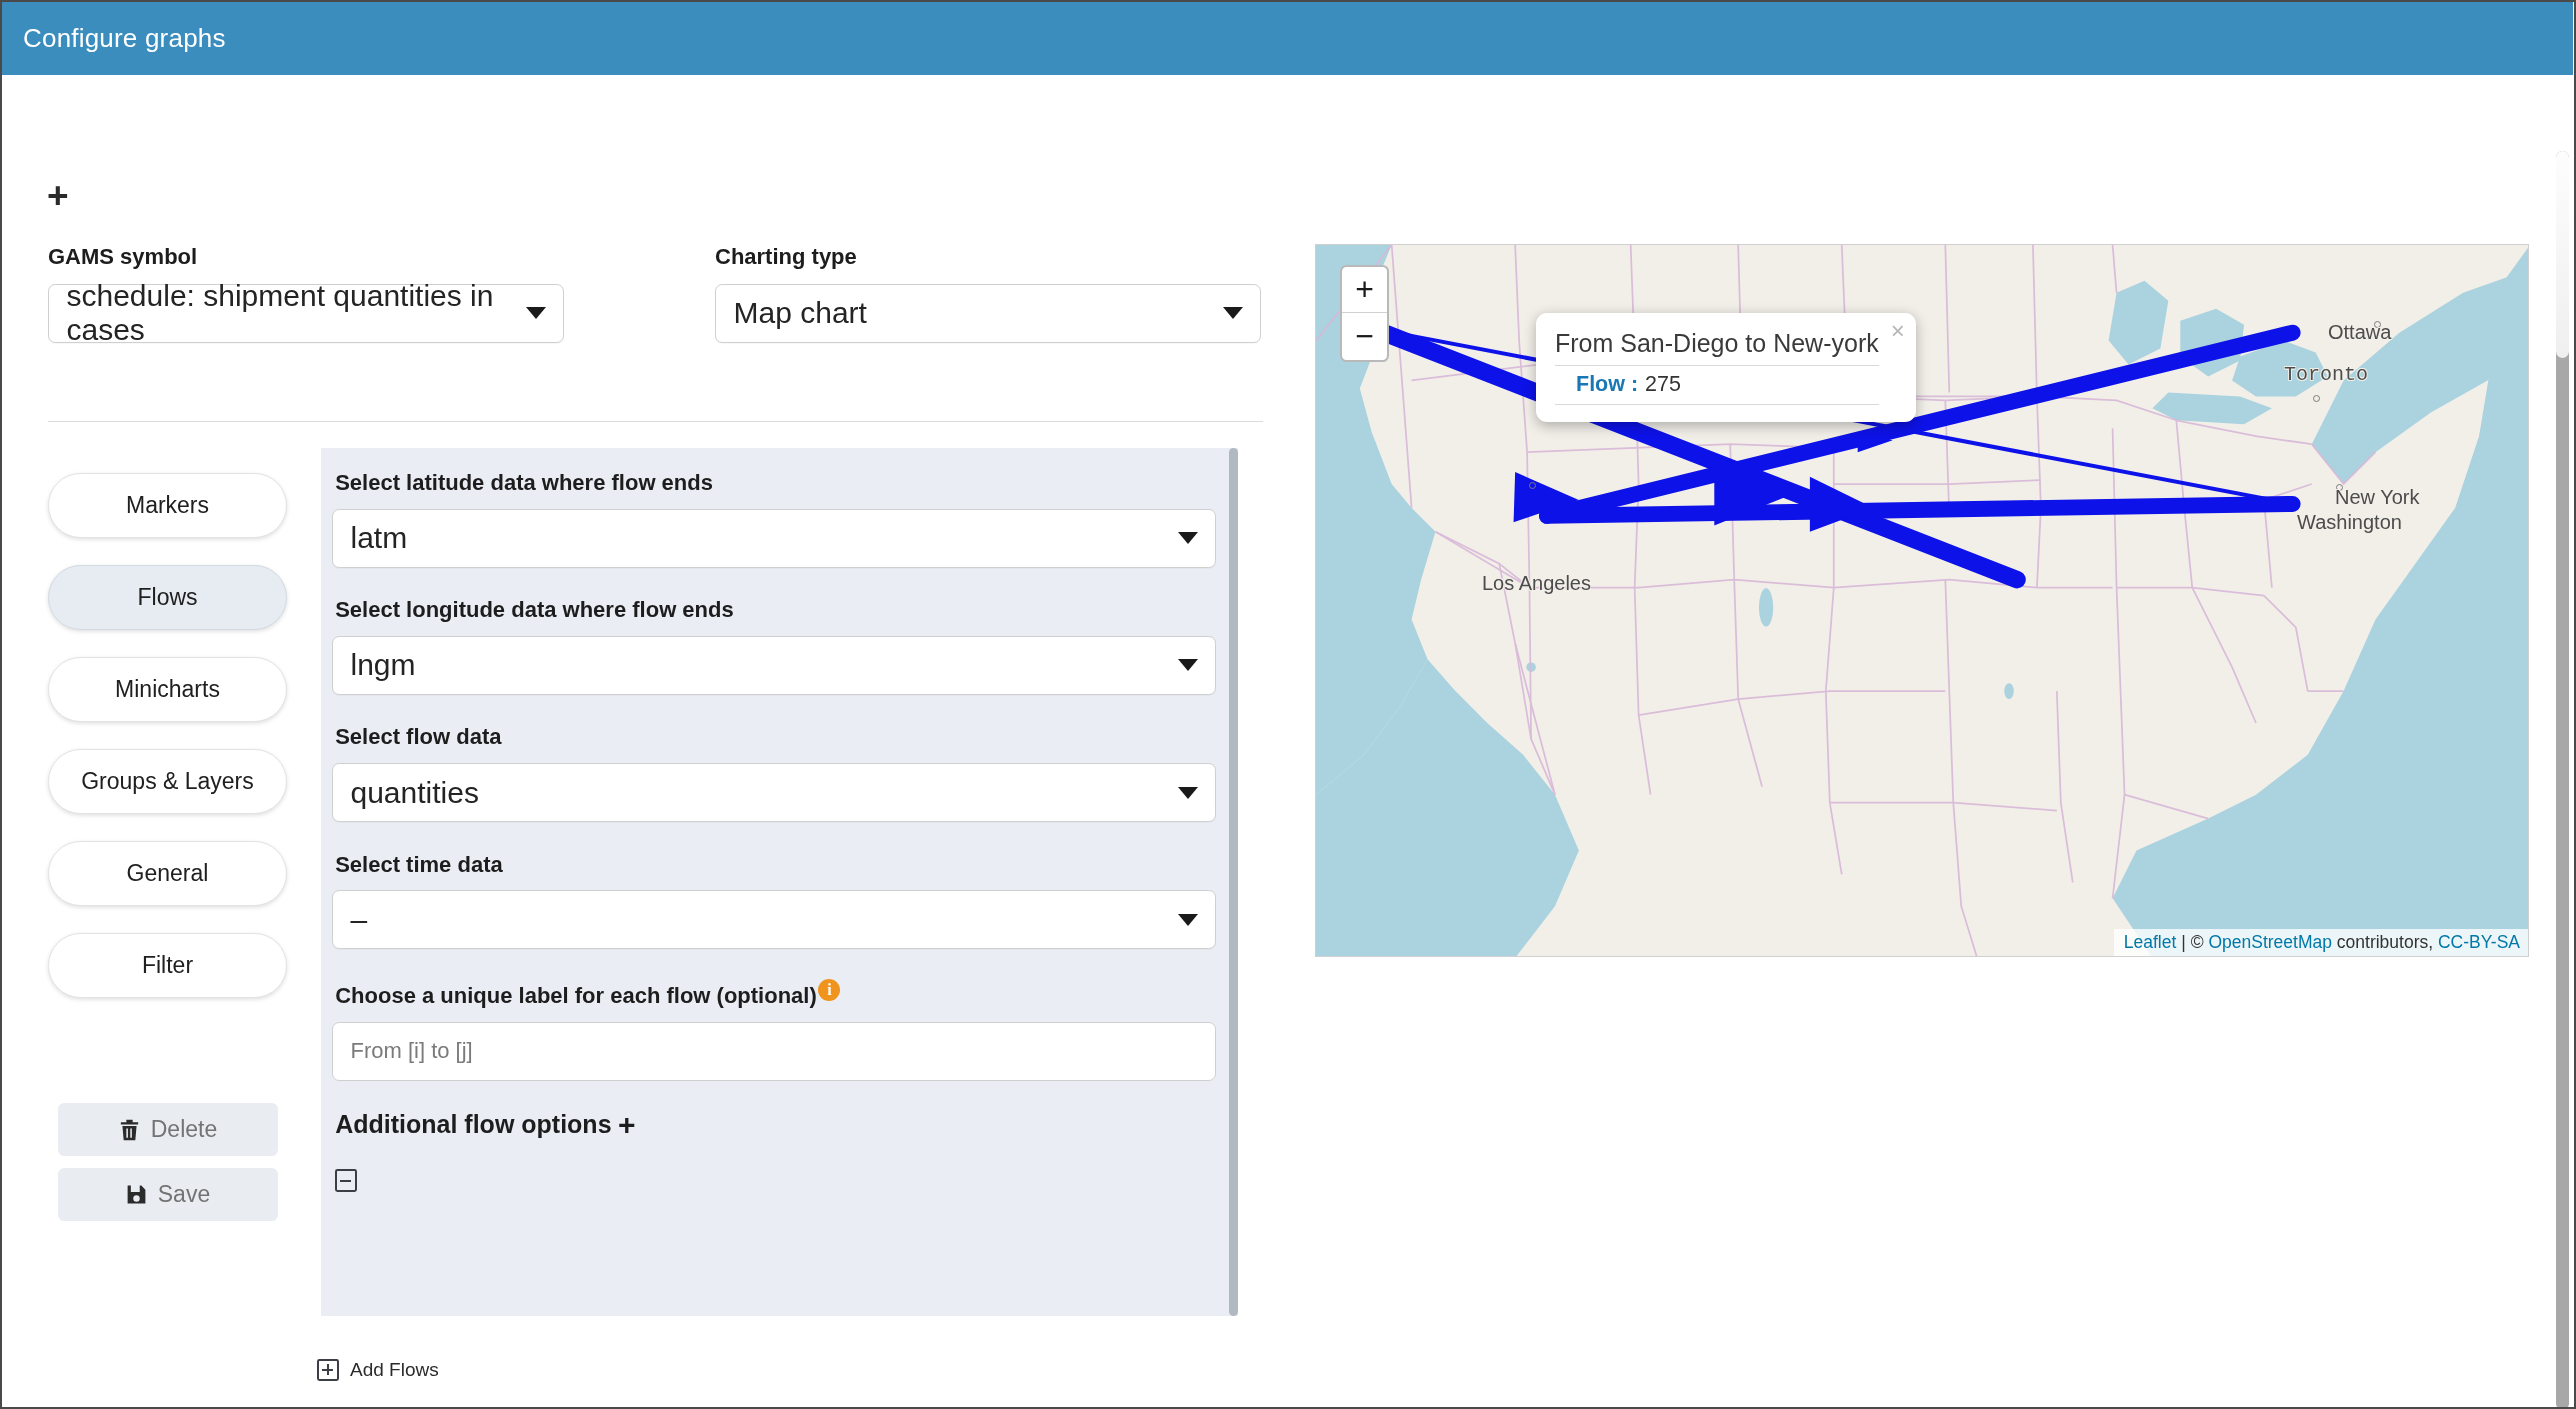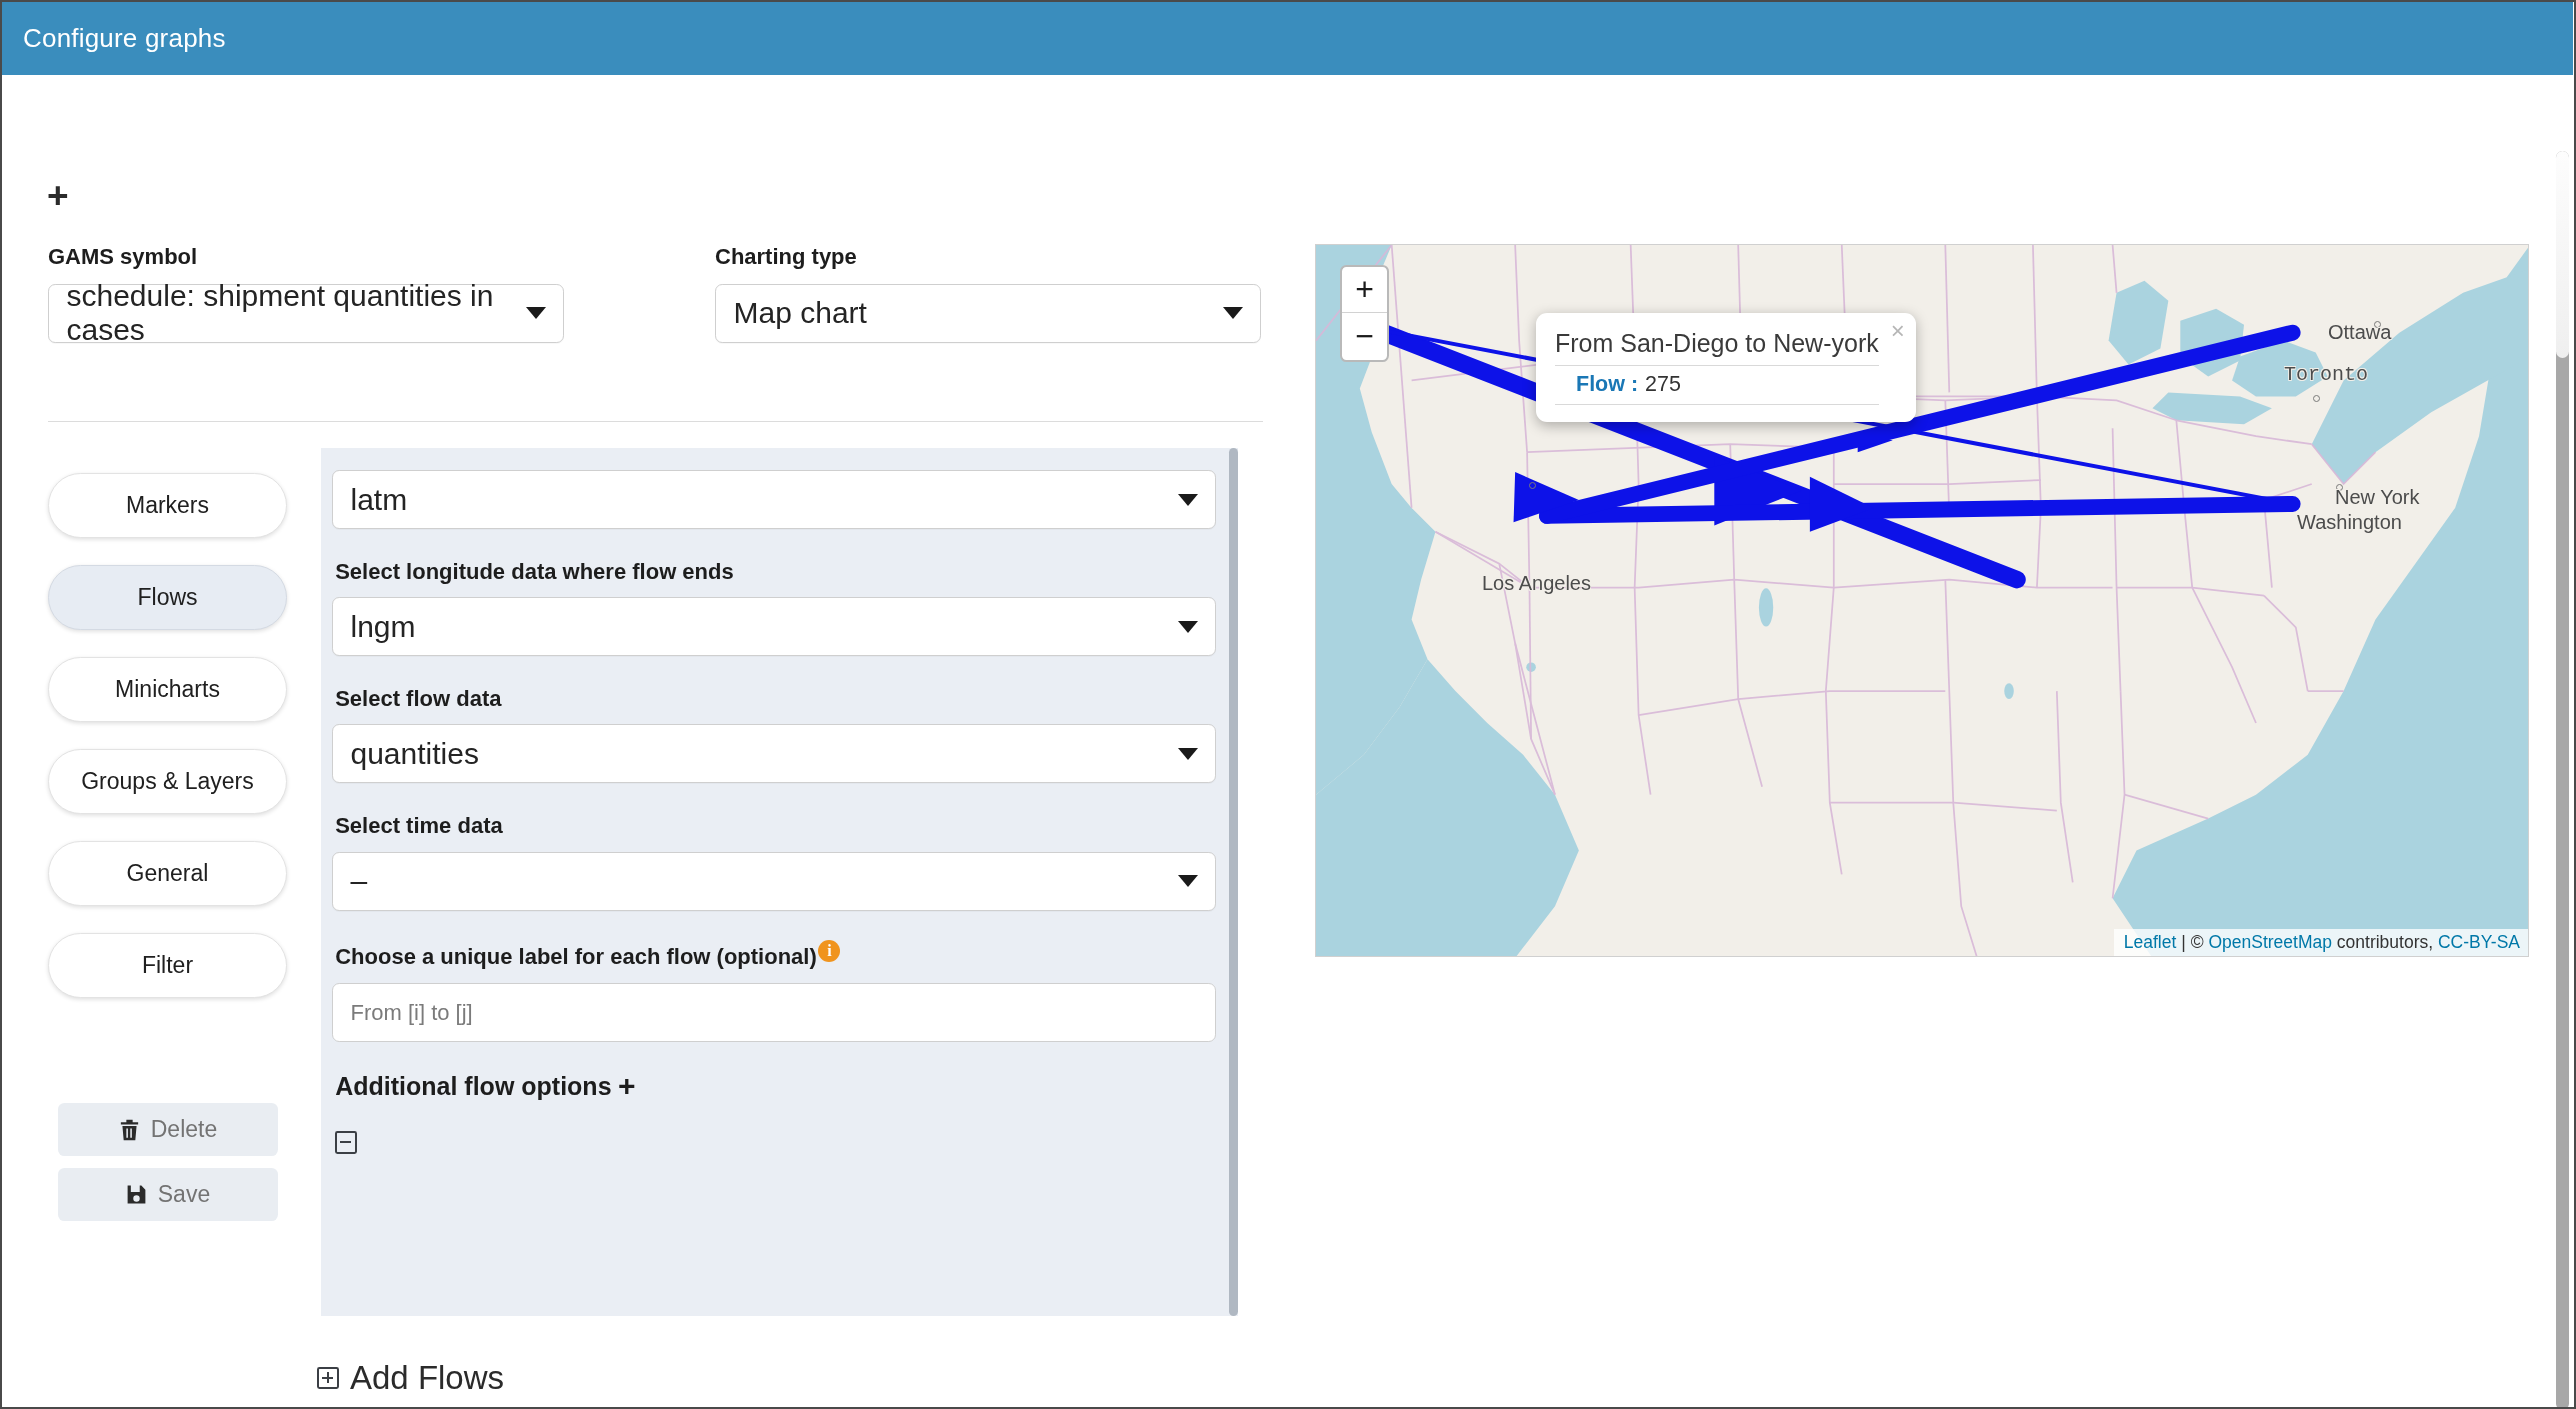--- a/index.html
+++ b/index.html
@@ -165,21 +165,21 @@
     background: #a8a8a8; border-radius: 7.2px;
   }
   .page-scroll .thumb::before{
     content:""; position:absolute; left:0; top:0; width:13.5px; height:207px;
     background: linear-gradient(#fdfdfd, #efefef); border-radius:7.2px;
   }
 
   .add-flows {
     position: absolute; left: 315px; top: 1284px;
     display: flex; align-items: center; gap: 11px;
-    font-size: 33px; color: #2b2b2b; cursor: pointer;
+    font-size: 19px; color: #2b2b2b; cursor: pointer;
   }
   .icon-box-plus {
     width: 22px; height: 22px;
     border: 2.4px solid #3b3f45; border-radius: 2.4px;
     position: relative;
   }
   .icon-box-plus::before, .icon-box-plus::after {
     content: ""; position: absolute; background: #3b3f45;
   }
   .icon-box-plus::before { left: 3.2px; top: 7.6px; width: 11px; height: 2.4px; }
@@ -319,20 +319,21 @@
             </svg>
         </span>
         <span>Save</span>
       </div>
     </div>
 
     <div class="panel">
       <div class="panel-inner">
 
         <div class="pgroup">
+          <span class="field-label">Select latitude data where flow ends</span>
           <div class="select-box">
             <span>latm</span>
             <span class="caret"></span>
           </div>
         </div>
 
         <div class="pgroup">
           <span class="field-label">Select longitude data where flow ends</span>
           <div class="select-box">
             <span>lngm</span>

